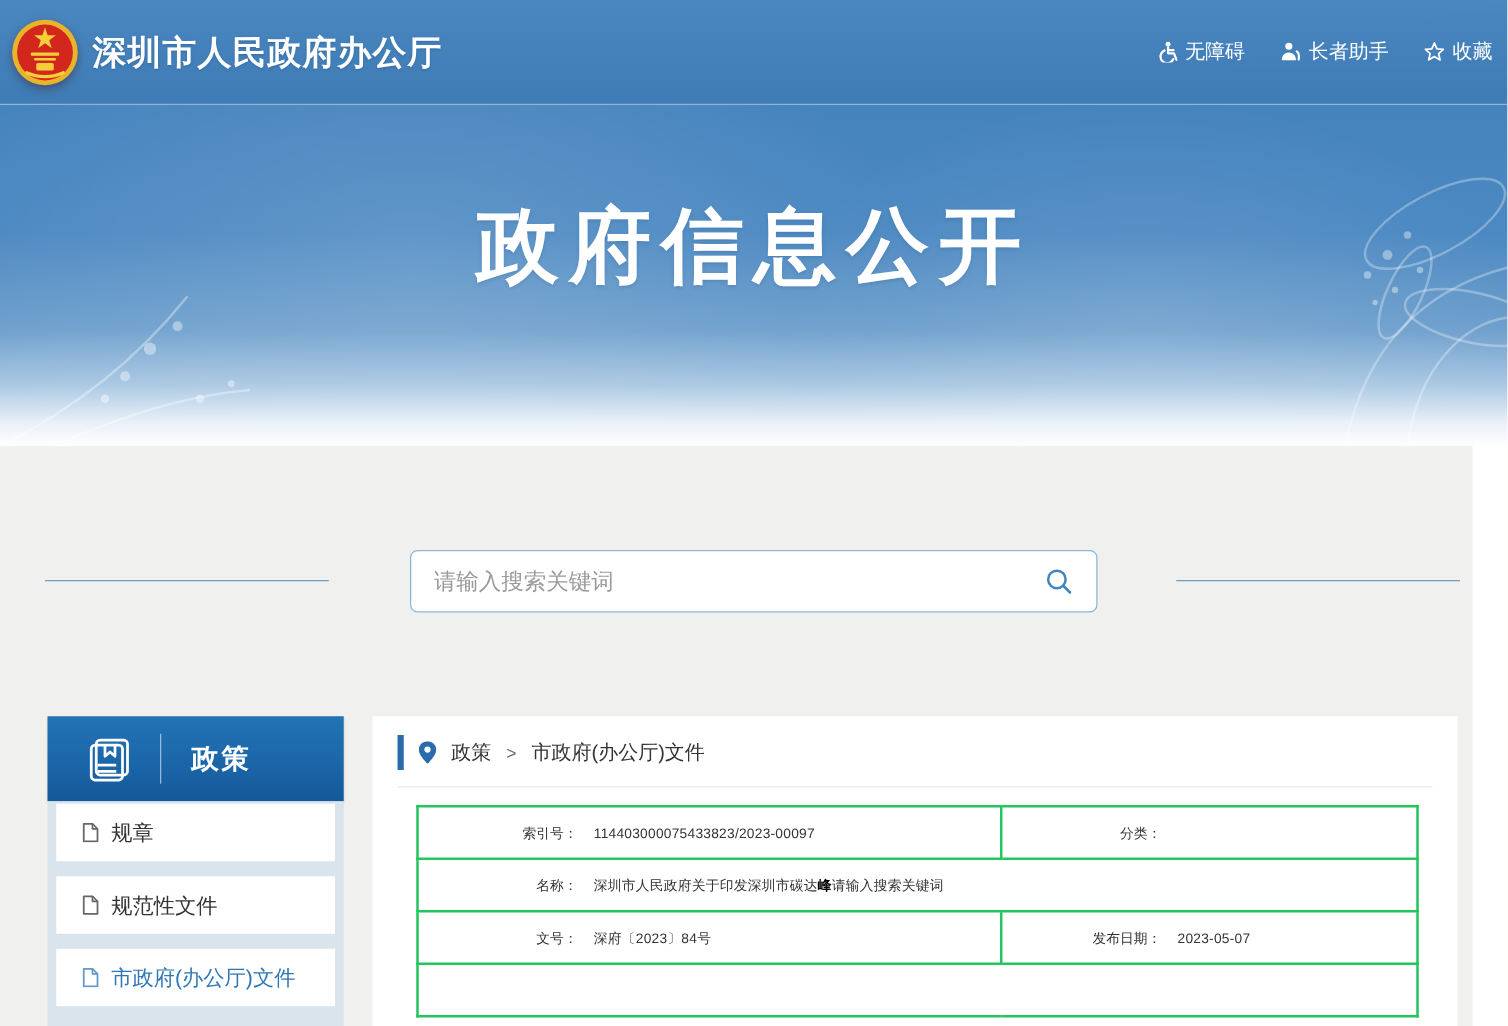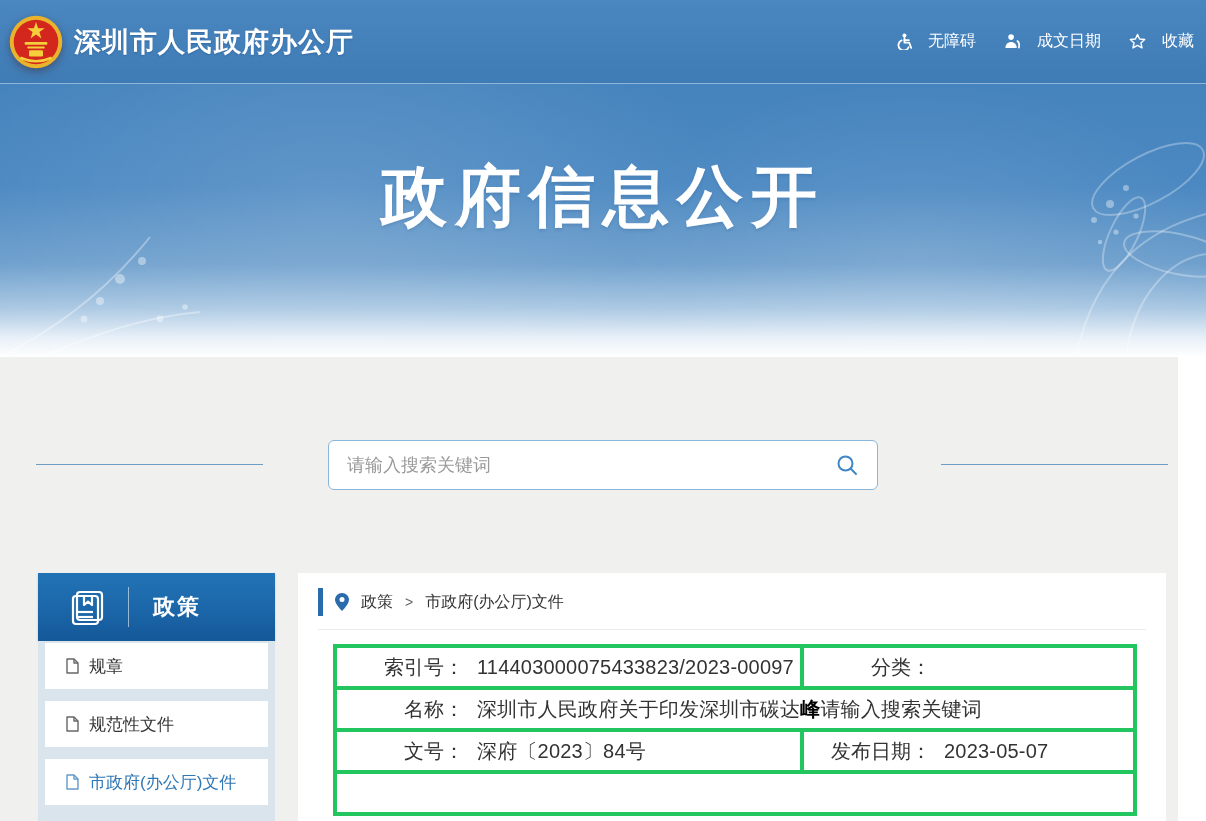--- a/index.html
+++ b/index.html
@@ -10,21 +10,21 @@
   
   .topbar { position:absolute; top:0; left:0; width:1206px; height:84px;
     background:linear-gradient(180deg,#4a87c0 0%,#4380ba 60%,#3f7bb4 100%);
     border-bottom:1px solid rgba(255,255,255,.38);
     display:flex; align-items:center; padding:0 12px 0 8px; z-index:6; }
   .emblem { width:56px; height:56px; margin-right:10px; flex:0 0 auto;
     filter:drop-shadow(0 3px 4px rgba(60,0,0,.35)); }
   .site-title { color:#fff; font-size:27px; font-weight:bold; letter-spacing:1px;
     text-shadow:0 1px 2px rgba(0,40,90,.25); cursor:pointer; }
   .top-links { margin-left:auto; display:flex; align-items:center; gap:28px; }
-  .top-link { display:flex; align-items:center; gap:16px; color:#fff; font-size:16px; cursor:pointer; white-space:nowrap; }
+  .top-link { display:flex; align-items:center; gap:6px; color:#fff; font-size:16px; cursor:pointer; white-space:nowrap; }
   .top-link svg { display:block; }
 
   
   .banner { position:absolute; top:84px; left:0; width:1206px; height:273px; overflow:hidden;
     background:linear-gradient(180deg,#4583bd 0%,#4c89c2 38%,#6fa0cd 66%,#aac8e3 82%,#e8f0f8 93%,#ffffff 100%);padding-left:44px; }
   .banner::before { content:""; position:absolute; left:-120px; top:-140px; width:900px; height:520px;
     background:radial-gradient(ellipse at center, rgba(255,255,255,.12) 0%, rgba(255,255,255,0) 62%); }
   .banner::after { content:""; position:absolute; right:-60px; top:-40px; width:700px; height:420px;
     background:radial-gradient(ellipse at center, rgba(255,255,255,.10) 0%, rgba(255,255,255,0) 60%); }
   .banner-title { position:absolute; top:68px; left:0; width:100%; text-align:center;
@@ -64,22 +64,22 @@
   
   .main { position:absolute; left:298px; top:216px; width:868px; height:248px; background:#fff; }
   .crumb-wrap { margin:15px 20px 0; padding-bottom:13px; border-bottom:1px solid #ebebeb;
     display:flex; align-items:center; }
   .crumb-bar { width:5px; height:28px; background:#2a6cab; margin-right:9px; }
   .crumb-pin { margin:0 12px 0 3px; }
   .crumb-link { font-size:16px; color:#333; cursor:pointer; }
   .crumb-sep { font-size:14px; color:#666; margin:0 12px; }
 
   .doc-table { border-collapse:collapse; table-layout:fixed; margin:14px 0 0 35px; width:800px; }
-  .doc-table td { border:4px solid #22c55e; height:42px; vertical-align:middle;
-    font-size:20px; color:#333; background:#fff; padding:0; white-space:nowrap; overflow:hidden; }
+  .doc-table td { border:2px solid #22c55e; height:42px; vertical-align:middle;
+    font-size:11px; color:#333; background:#fff; padding:0; white-space:nowrap; overflow:hidden; }
   .td-left { width:467px; }
   .td-right { width:333px; }
   .flabel { display:inline-block; width:127px; text-align:right; margin-right:13px; }
   .fvalue { letter-spacing:.2px; }
   .hl { font-weight:bold; color:#000; }
 </style>
 </head>
 <body>
 
 <div class="page">
@@ -104,21 +104,21 @@
           <path d="M7 7.8 a5.6 5.6 0 1 0 7.4 7.3" stroke="#fff" stroke-width="1.9" fill="none" stroke-linecap="round"></path>
         </svg>
         <span>无障碍</span>
       </div>
       <div class="top-link">
         <svg width="17" height="17" viewBox="0 0 18 18">
           <circle cx="7.5" cy="4.3" r="3" fill="#fff"></circle>
           <path d="M1.5 16 c0-4 2.7-6.4 6-6.4 s6 2.4 6 6.4 z" fill="#fff"></path>
           <path d="M14.2 8.5 q2.6 2 1.6 7" stroke="#fff" stroke-width="1.8" fill="none" stroke-linecap="round"></path>
         </svg>
-        <span>成文日期</span>
+        <span>长者助手</span>
       </div>
       <div class="top-link">
         <svg width="17" height="17" viewBox="0 0 18 18">
           <polygon points="9,1.5 11.2,6.4 16.6,6.9 12.6,10.5 13.8,15.8 9,13 4.2,15.8 5.4,10.5 1.4,6.9 6.8,6.4" fill="none" stroke="#fff" stroke-width="1.5" stroke-linejoin="round"></polygon>
         </svg>
         <span>收藏</span>
       </div>
     </div>
   </div>
 

